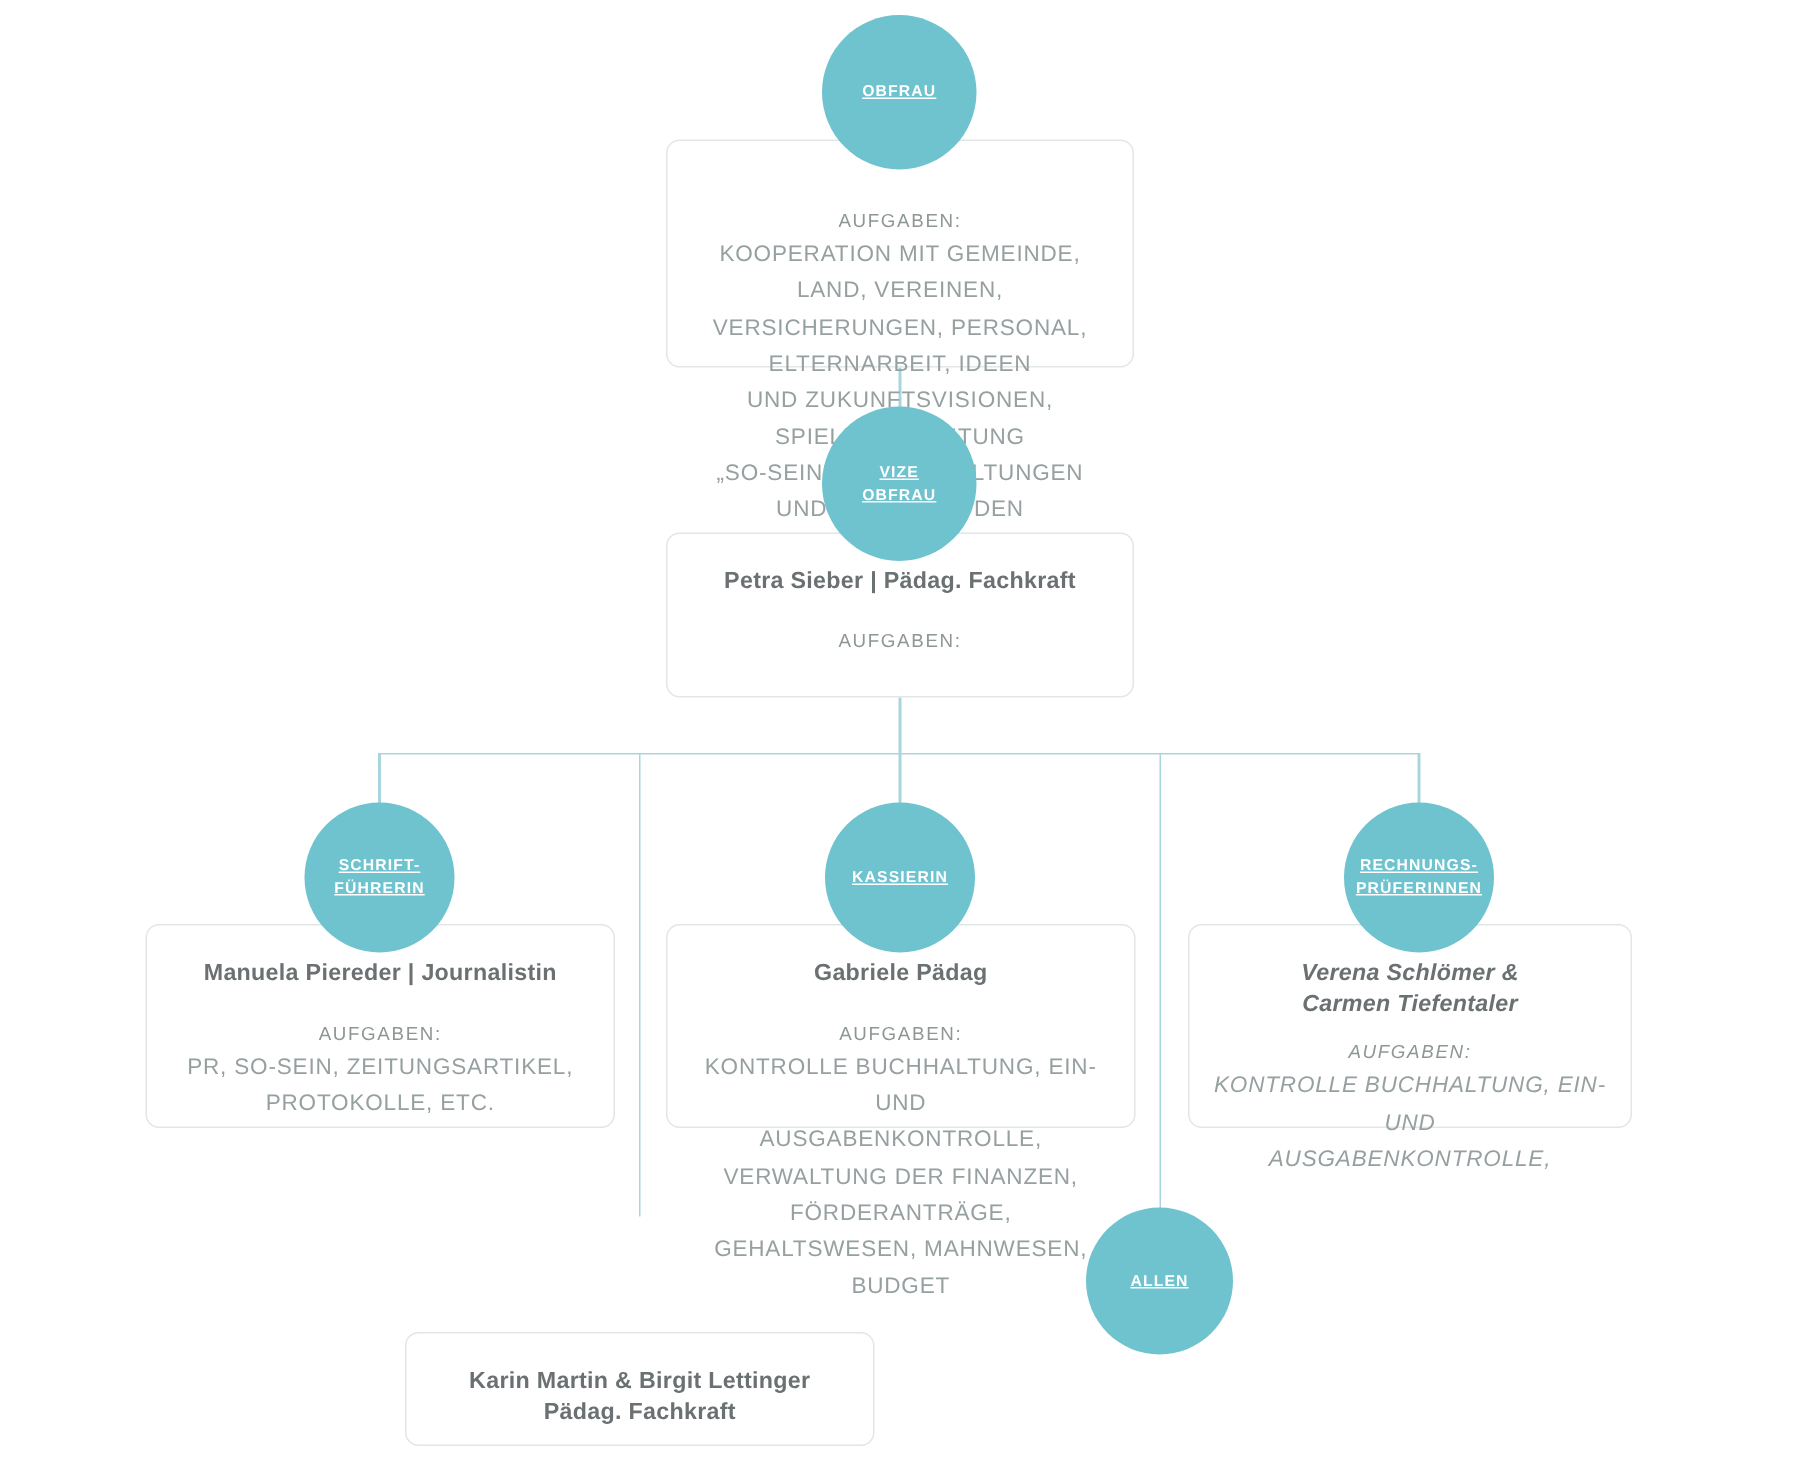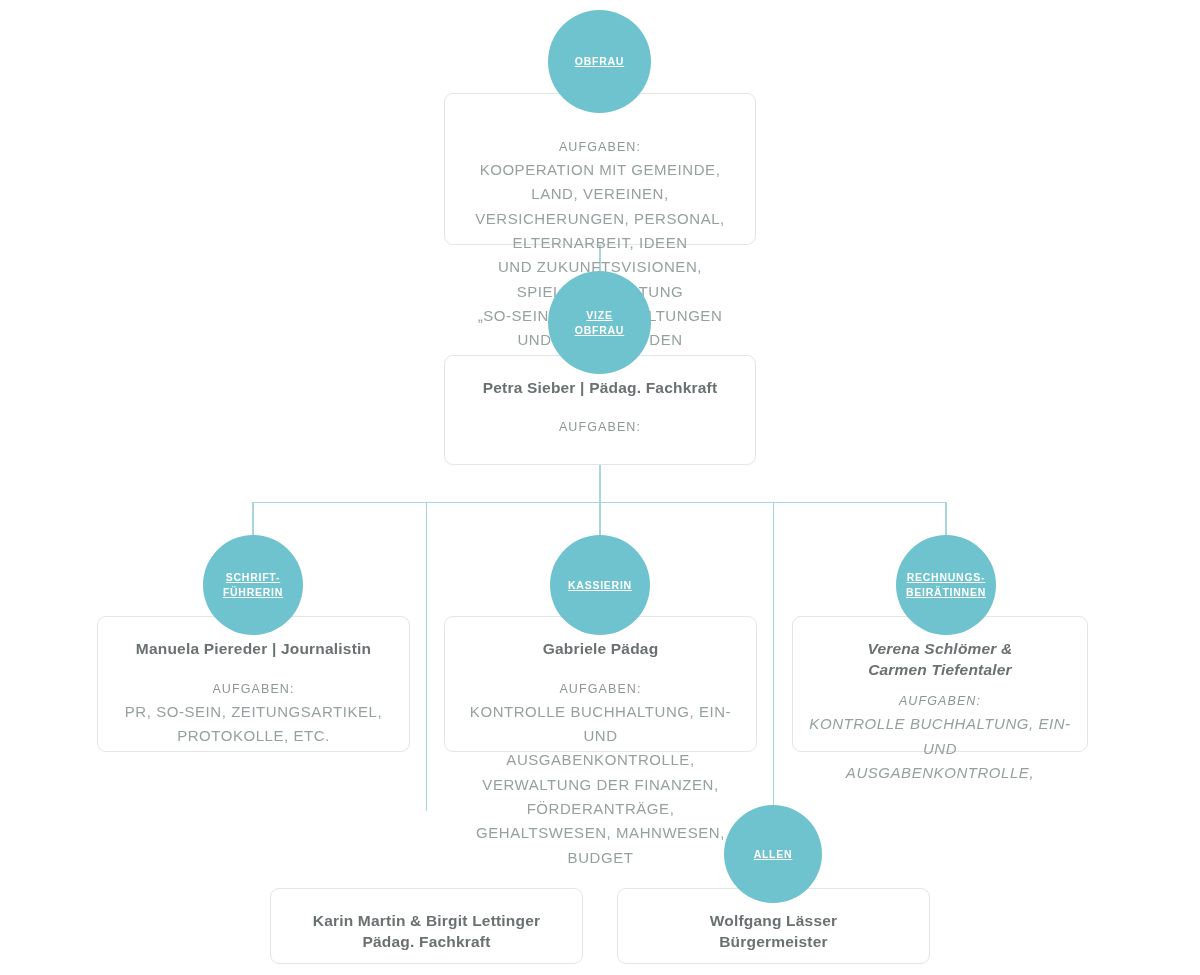--- a/index.html
+++ b/index.html
@@ -130,36 +130,32 @@
     <div class="cname">Gabriele Pädag</div>
     <div class="ctasks-title" style="margin-top:20px;">AUFGABEN:</div>
     <div class="ctasks-body" style="margin-top:2px;">KONTROLLE BUCHHALTUNG, EIN- UND
 AUSGABENKONTROLLE, VERWALTUNG DER FINANZEN,
 FÖRDERANTRÄGE, GEHALTSWESEN, MAHNWESEN,
 BUDGET</div>
   </div>
 
   <div class="circle" style="left:896px;top:535px;width:100px;height:100px;">
     <span class="clabel">RECHNUNGS-
-BEIRÄTINNEN</span>
+PRÜFERINNEN</span>
   </div>
   <div class="card" style="left:792px;top:616px;width:296px;height:136px;padding:22px 14px 0;font-style:italic;">
     <div class="cname">Verena Schlömer &amp;
 Carmen Tiefentaler</div>
     <div class="ctasks-title" style="margin-top:12px;">AUFGABEN:</div>
     <div class="ctasks-body" style="margin-top:2px;">KONTROLLE BUCHHALTUNG, EIN- UND
 AUSGABENKONTROLLE,</div>
   </div>
 
   <div class="card" style="left:270px;top:888px;width:313px;height:76px;padding:22px 14px 0;">
     <div class="cname">Karin Martin &amp; Birgit Lettinger
 Pädag. Fachkraft</div>
   </div>
 
   <div class="circle" style="left:724px;top:805px;width:98px;height:98px;">
     <span class="clabel">ALLEN</span>
   </div>
-  <div class="card" style="left:617px;top:888px;width:313px;height:76px;padding:22px 14px 0;">
-    <div class="cname">Wolfgang Lässer
-Bürgermeister</div>
-  </div>
 
 </div>
 
 </body></html>

